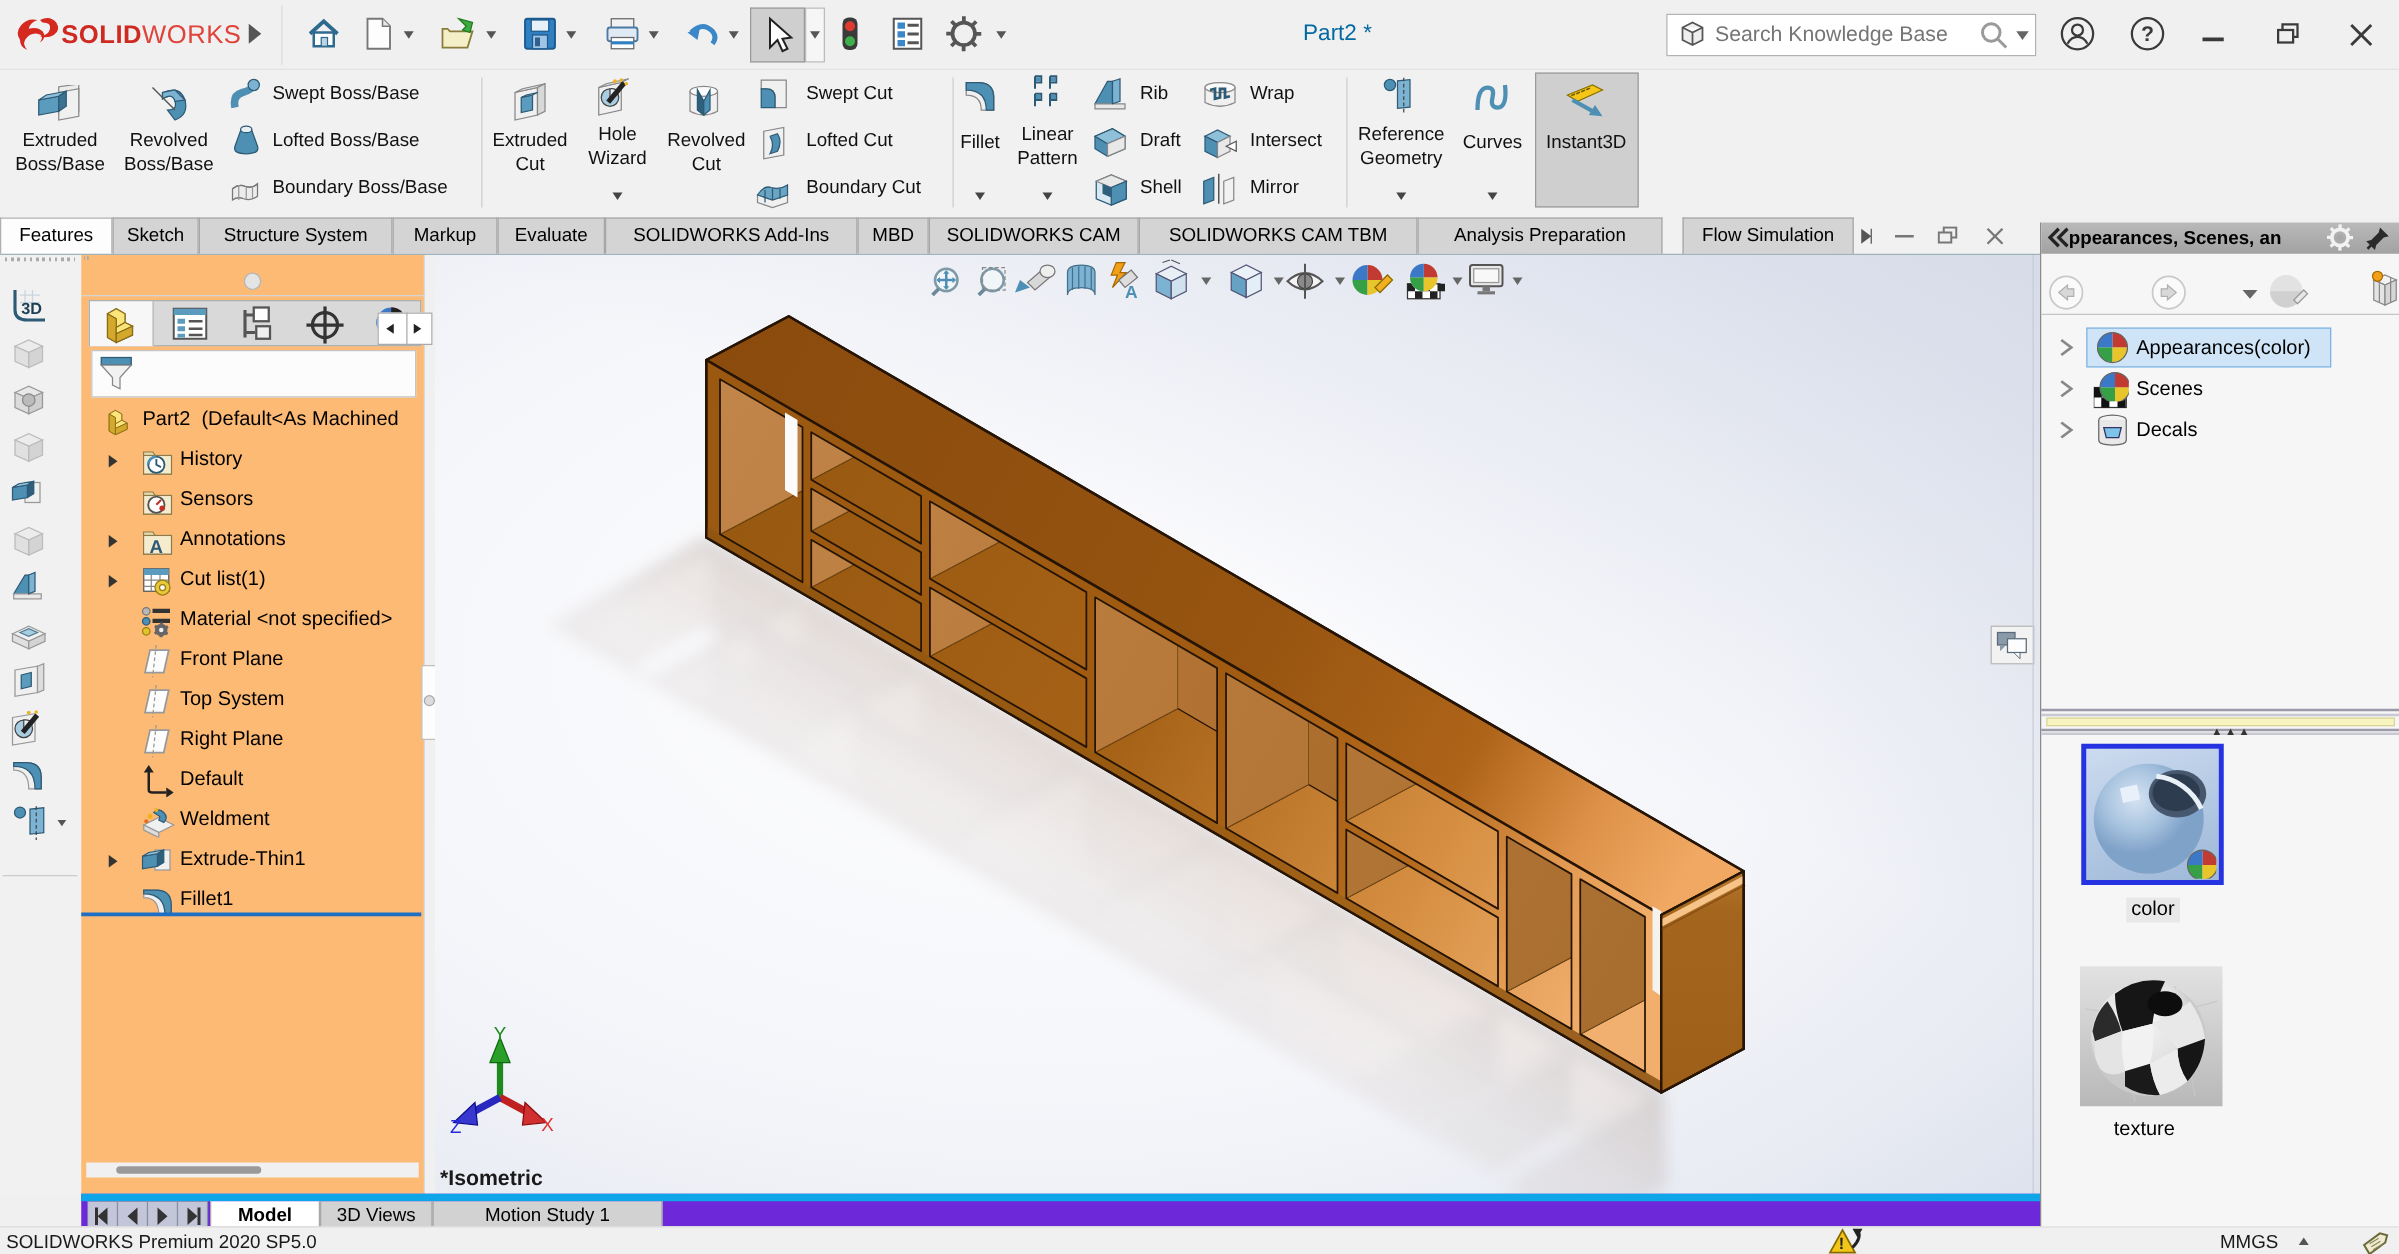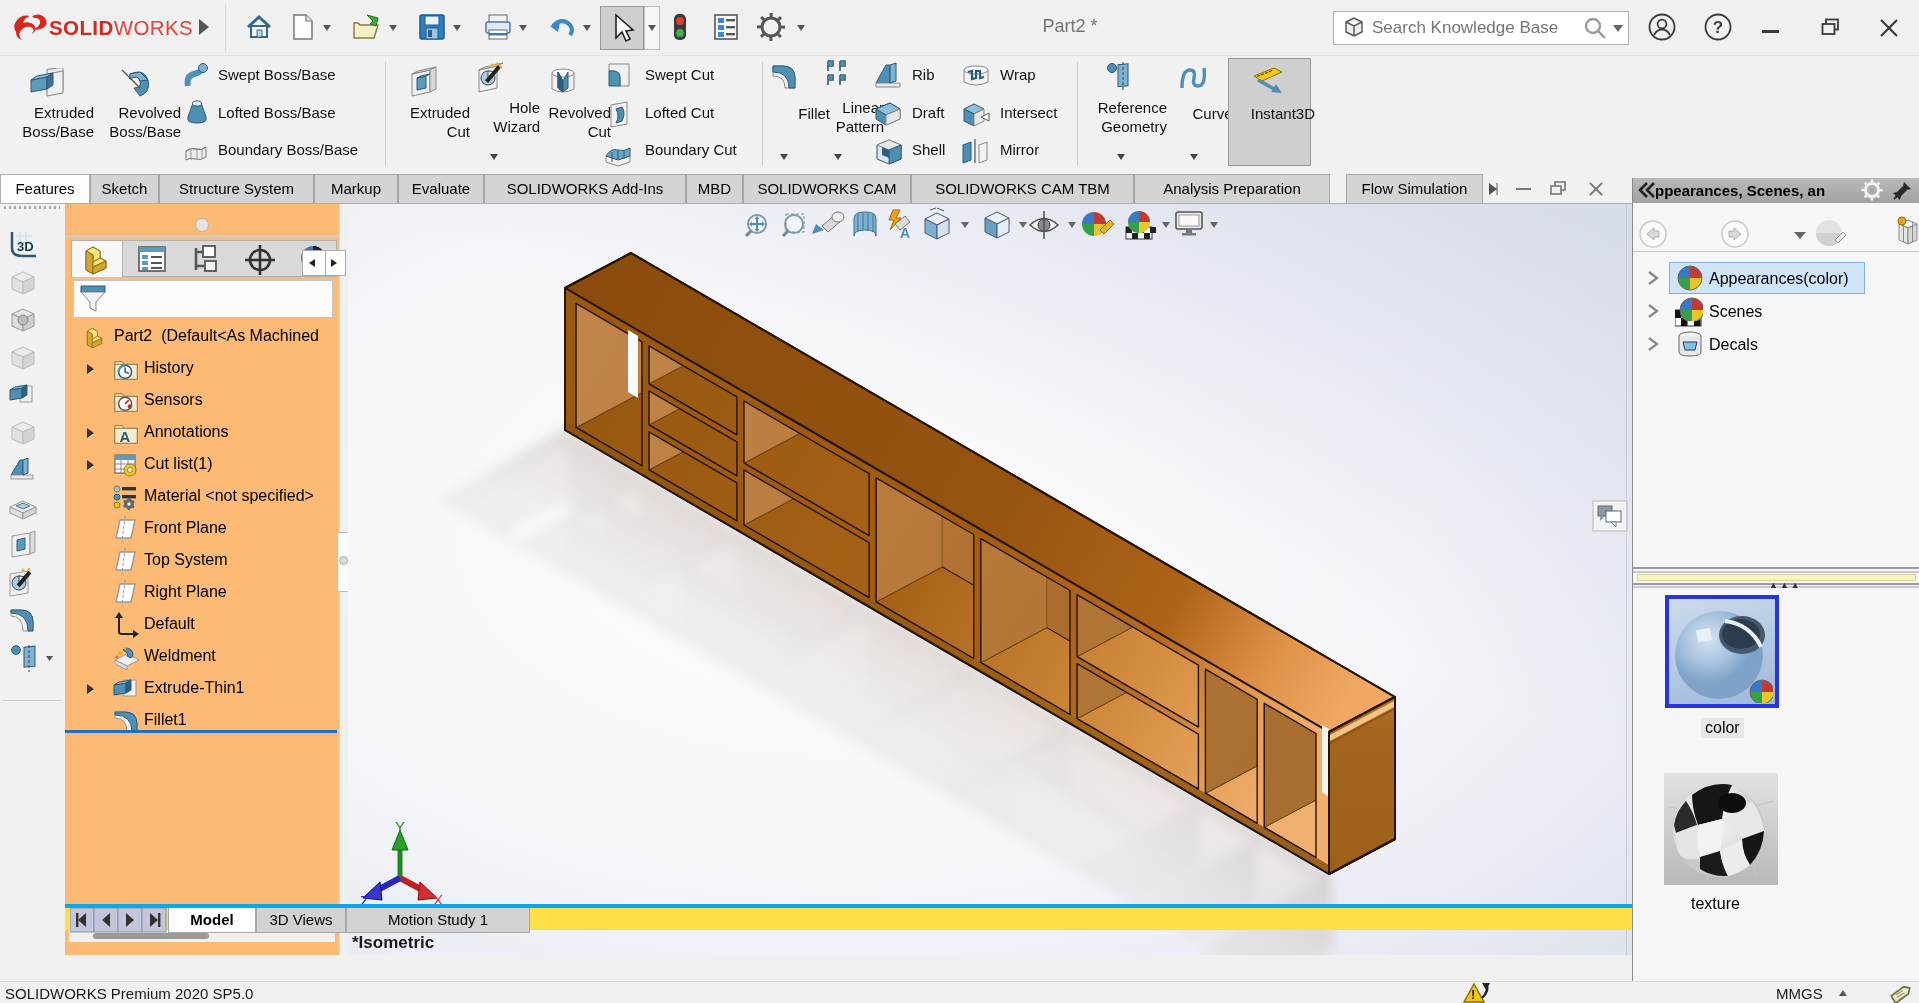--- a/index.html
+++ b/index.html
@@ -1,28 +1,28 @@
 <!DOCTYPE html>
 <html><head><meta charset="utf-8"><style>
 *{margin:0;padding:0;box-sizing:border-box}
 html,body{width:1919px;height:1003px;overflow:hidden;font-family:"Liberation Sans",sans-serif;background:#f0f0f0}
 .abs{position:absolute}
 .tb{position:absolute;left:0;top:0;width:1919px;height:56px;background:#f0f0f1;border-bottom:1px solid #e2e2e2}
 .ribbon{position:absolute;left:0;top:56px;width:1919px;height:118px;background:#f1f1f2}
 .rsep{position:absolute;top:62px;height:104px;width:1px;background:#cdcdcd}
-.big{position:absolute;text-align:right;font-size:15px;color:#111;line-height:19px}
+.big{position:absolute;text-align:center;font-size:15px;color:#111;line-height:19px}
 .small{position:absolute;font-size:15px;color:#111;white-space:nowrap}
 .tabs{position:absolute;left:0;top:174px;width:1632px;height:30px;background:#f1f1f2}
 .tab{position:absolute;top:0;height:29px;background:#d4d4d5;border:1px solid #a6a6a6;border-bottom:none;font-size:15px;color:#000;text-align:center;line-height:28px}
 .tab.act{background:#fdfdfd;font-weight:normal;border-color:#b0b0b0}
 .ltool{position:absolute;left:0;top:204px;width:65px;height:751px;background:#f1f1f2}
 .tree{position:absolute;left:65px;top:204px;width:275px;height:751px;background:#fdba74;border-right:1px solid #d9d9d9}
 .trow{position:absolute;left:0;font-size:16px;color:#000;white-space:nowrap}
 .statusbar{position:absolute;left:0;top:981px;width:1919px;height:22px;background:#f0f0f1;border-top:1px solid #d9d9d9;font-size:15px;color:#1a1a1a}
-.bottabs{position:absolute;left:65px;top:904px;width:1567px;height:26px;background:#fde047;border-top:4px solid #0ea5e9}
+.bottabs{position:absolute;left:65px;top:955px;width:1567px;height:26px;background:#6d28d9;border-top:6px solid #0ea5e9}
 .btab{position:absolute;top:0;height:25px;background:#d2d2d3;border:1px solid #a8a8a8;border-top:none;font-size:15px;text-align:center;line-height:24px;color:#000}
 .btab.act{background:#fff;font-weight:bold}
 .rpanel{position:absolute;left:1632px;top:178px;width:287px;height:803px;background:#f6f6f7;border-left:1px solid #8a8a8a}
 .rhead{position:absolute;left:0;top:0;width:287px;height:25px;background:linear-gradient(#b9b9b9,#a2a2a2);font-size:15px;font-weight:bold;color:#000;line-height:25px}
 svg{display:block}
 </style></head><body>
 <div class="tb">
     <svg class="abs" width="42" height="36" style="left:8px;top:10px" viewBox="0 0 42 36">
       <path d="M8 22 Q4 16 9 10 Q14 4 22 6 Q16 8 15 13 Q22 11 26 15 Q30 20 24 24 Q28 18 22 17 Q16 16 12 22 Q10 26 14 30 Q8 28 8 22 Z" fill="#d5281e"></path>
       <path d="M24 6 Q32 2 37 8 Q41 14 35 18 Q30 21 24 19 Q31 18 32 13 Q33 8 26 8 Z" fill="#d5281e"></path>
@@ -107,21 +107,21 @@
       <rect x="13.6" y="1" width="3" height="6" fill="#555" transform="rotate(90 15 15)"></rect>
       <rect x="13.6" y="1" width="3" height="6" fill="#555" transform="rotate(135 15 15)"></rect>
       <rect x="13.6" y="1" width="3" height="6" fill="#555" transform="rotate(180 15 15)"></rect>
       <rect x="13.6" y="1" width="3" height="6" fill="#555" transform="rotate(225 15 15)"></rect>
       <rect x="13.6" y="1" width="3" height="6" fill="#555" transform="rotate(270 15 15)"></rect>
       <rect x="13.6" y="1" width="3" height="6" fill="#555" transform="rotate(315 15 15)"></rect>
     </svg>
     <svg class="abs" width="10" height="8" style="left:796px;top:24px" viewBox="0 0 10 8">
       <polygon points="1,1 9,1 5,7" fill="#555"></polygon>
     </svg>
-    <div class="abs" style="left:900px;top:16px;width:340px;text-align:center;font-size:18px;color:#737373">Part2 *</div>
+    <div class="abs" style="left:900px;top:16px;width:340px;text-align:center;font-size:18px;color:#0369a1">Part2 *</div>
     <div class="abs" style="left:1333px;top:11px;width:296px;height:34px;background:#fff;border:1px solid #b2b2b2"></div>
     <svg class="abs" width="24" height="24" style="left:1342px;top:16px" viewBox="0 0 24 24">
       <path d="M4 6 L12 2 L20 6 L20 16 L12 20 L4 16 Z M4 6 L12 10 L20 6 M12 10 L12 20" fill="#eee" stroke="#555" stroke-width="1.4"></path>
     </svg>
     <div class="abs" style="left:1372px;top:18px;font-size:17px;color:#757575">Search Knowledge Base</div>
     <svg class="abs" width="24" height="24" style="left:1583px;top:16px" viewBox="0 0 24 24">
       <circle cx="10" cy="10" r="7" fill="none" stroke="#9a9a9a" stroke-width="2.4"></circle>
       <line x1="15" y1="15" x2="22" y2="22" stroke="#9a9a9a" stroke-width="2.4"></line>
     </svg>
     <svg class="abs" width="12" height="10" style="left:1612px;top:24px" viewBox="0 0 12 10">

